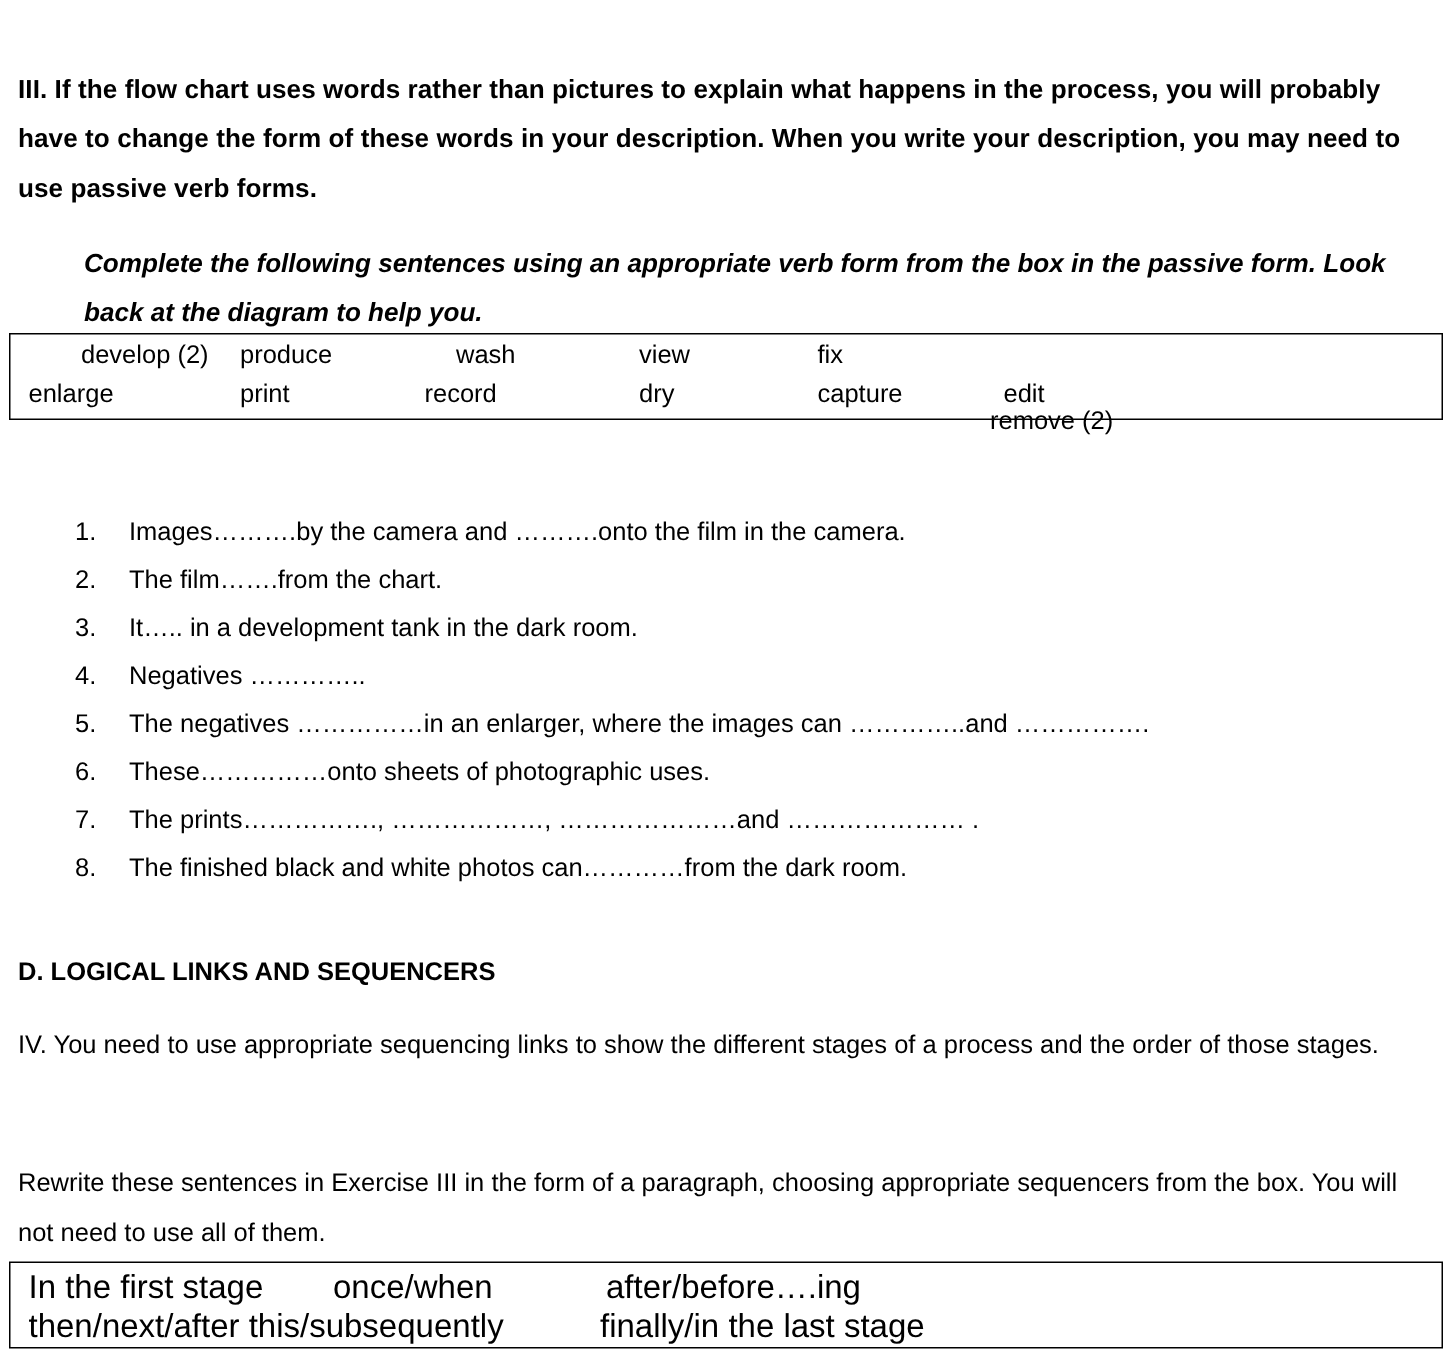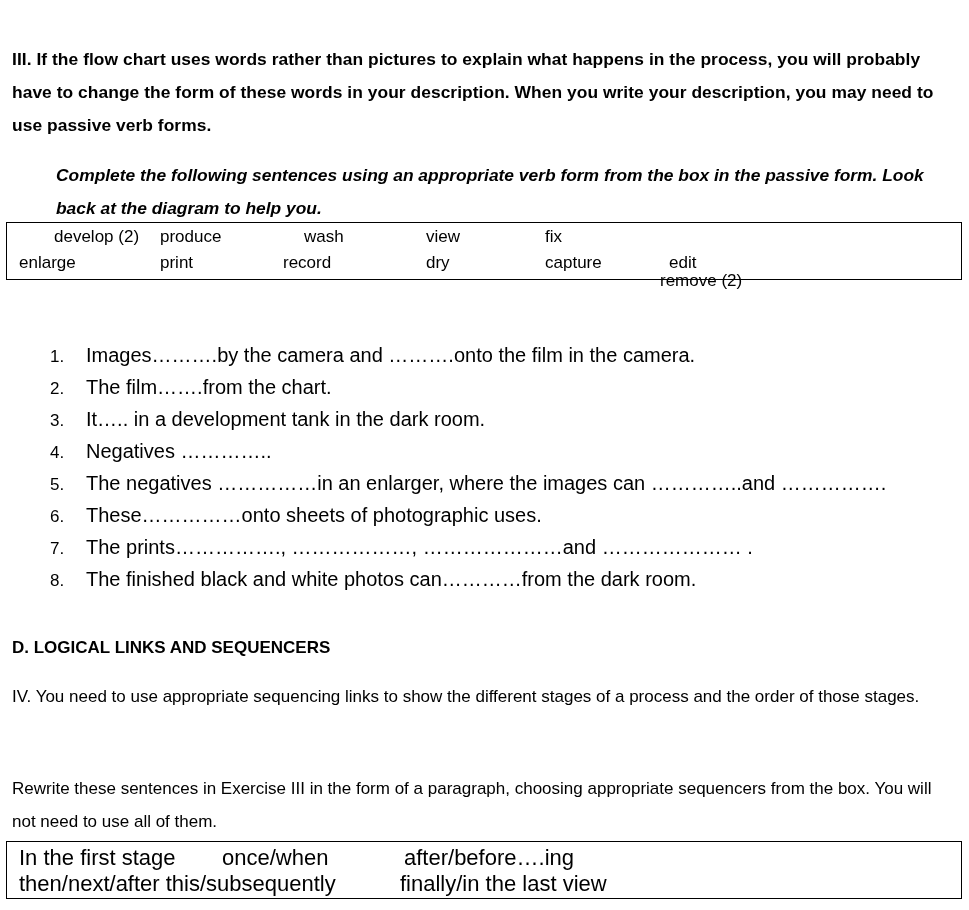--- a/index.html
+++ b/index.html
@@ -90,21 +90,21 @@
     line-height: 32px;
     white-space: nowrap;
   }
   .numbered-list .li-num {
     width: 36px;
     flex: 0 0 36px;
     font-size: 17px;
   }
   .numbered-list .li-text {
     flex: 1 1 auto;
-    font-size: 20px;
+    font-size: 17px;
   }
 
   
   .section-heading {
     position: absolute;
     left: 12px;
     top: 620px;
     font-size: 17px;
     font-weight: bold;
     line-height: 28px;
@@ -228,17 +228,17 @@
   <p class="para-rewrite">Rewrite these sentences in Exercise III in the form of a paragraph, choosing appropriate sequencers from the box. You will not need to use all of them.</p>
 
   <div class="seq-box">
     <div class="sq-row r1">
       <span class="sq-cell" style="left:12px;">In the first stage</span>
       <span class="sq-cell" style="left:215px;">once/when</span>
       <span class="sq-cell" style="left:397px;">after/before….ing</span>
     </div>
     <div class="sq-row r2">
       <span class="sq-cell" style="left:12px;">then/next/after this/subsequently</span>
-      <span class="sq-cell" style="left:393px;">finally/in the last view</span>
+      <span class="sq-cell" style="left:393px;">finally/in the last stage</span>
     </div>
   </div>
 
 </div>
 
 </body></html>

